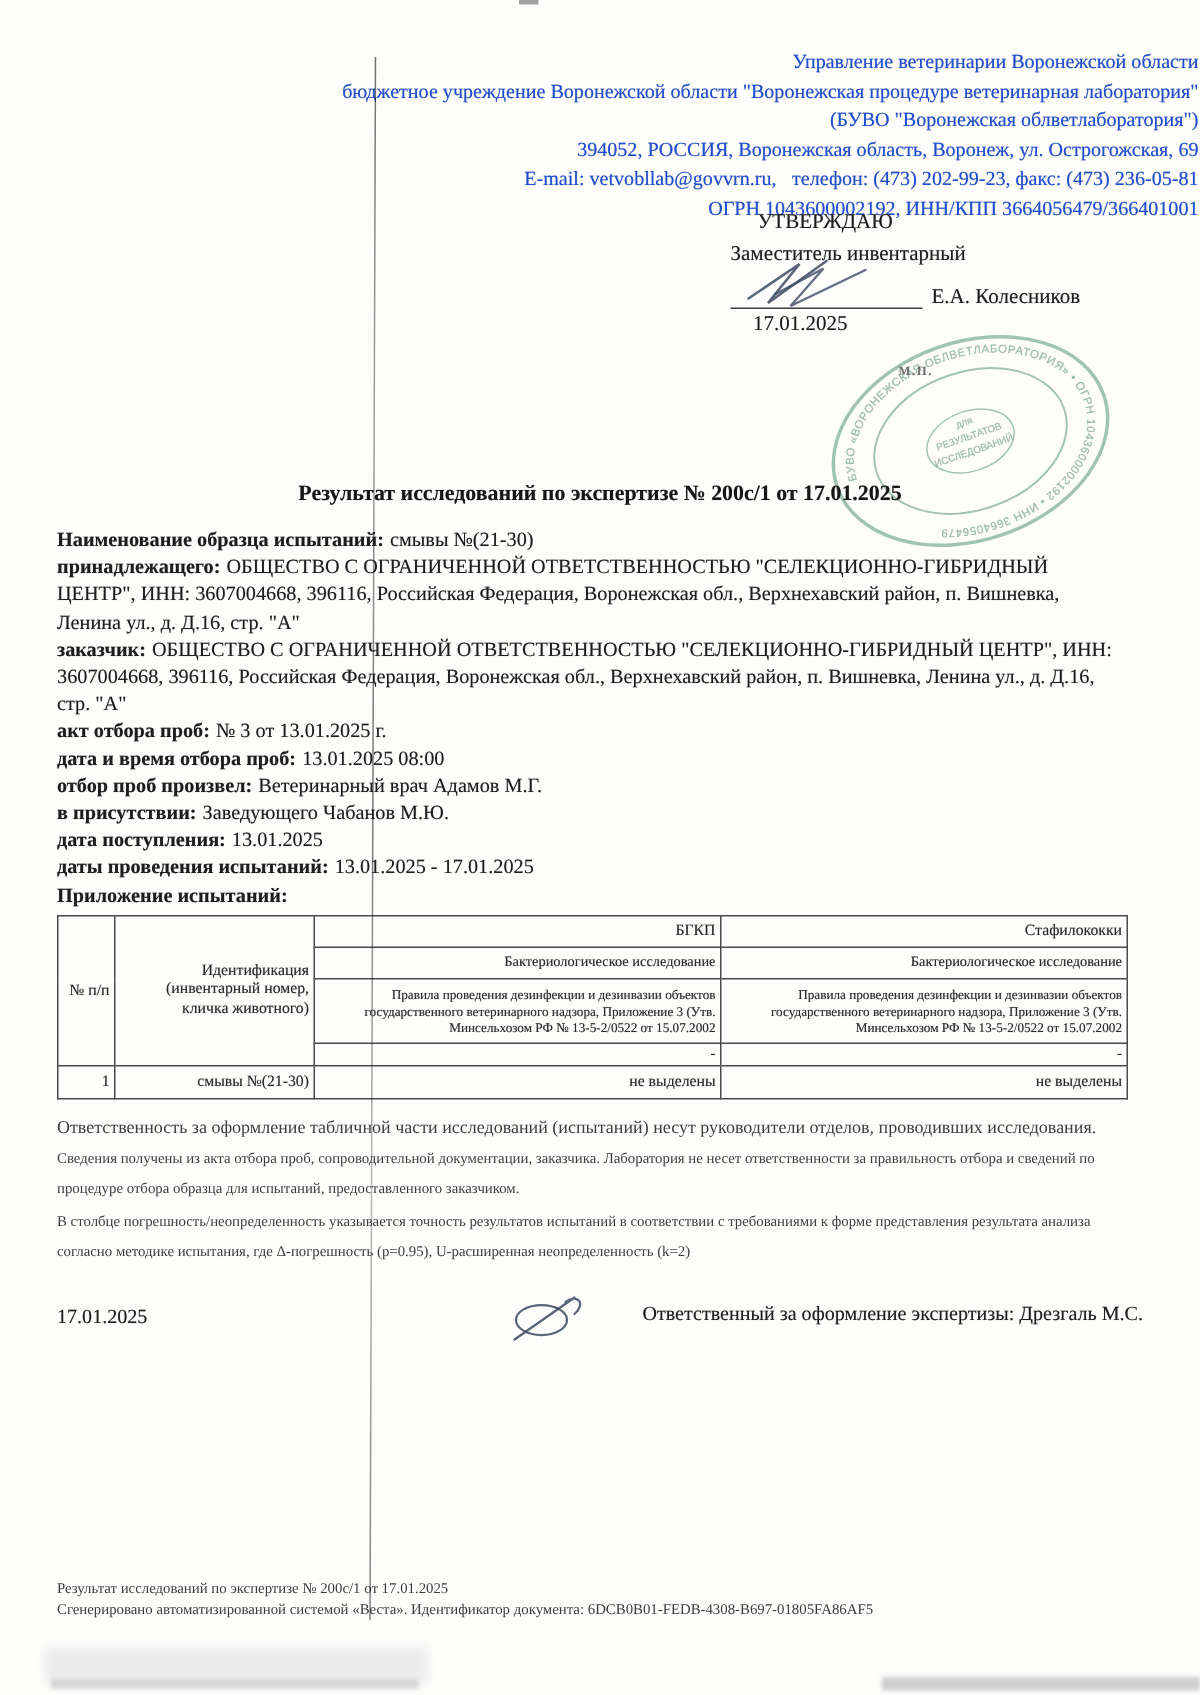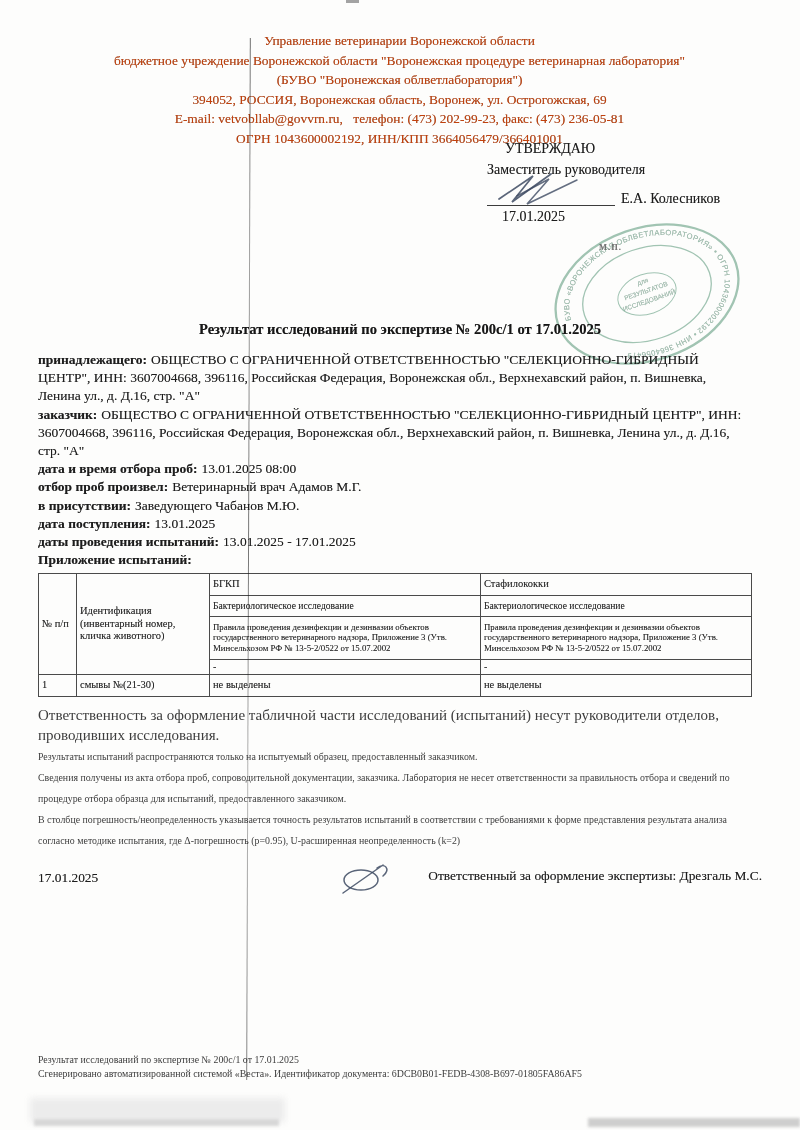--- a/index.html
+++ b/index.html
@@ -2,22 +2,22 @@
 <html><head>
 <meta charset="utf-8">
 <style>
   html,body{margin:0;padding:0}
   body{
     width:800px;height:1130px;background:#fdfdfc;position:relative;overflow:hidden;
     font-family:"Liberation Serif", serif;color:#1d1d1d;
   }
   .doc{position:absolute;inset:0;text-shadow:0 0 .6px rgba(25,25,25,.42)}
   
-  .org-header{position:absolute;top:31px;left:0;width:799px;text-align:center;
-    font-size:13.4px;line-height:19.6px;color:#c2410c}
+  .org-header{position:absolute;top:31px;left:0;width:799px;text-align:right;
+    font-size:13.4px;line-height:19.6px;color:#1d4ed8}
   .org-header .email{}
   .org-header .phone-fax{margin-left:7px}
   
   .approval{position:absolute;top:141px;left:487px;width:280px;height:95px;font-size:14px}
   .approve-word{position:absolute;top:0;left:18px;white-space:nowrap}
   .approve-pos{position:absolute;top:21px;left:0;white-space:nowrap}
   .approve-sig{position:absolute;top:27px;left:6px}
   .approve-rule{position:absolute;top:64px;left:0;width:128px;border-bottom:1.2px solid #3c3c3c}
   .approve-name{position:absolute;top:50px;left:134px;white-space:nowrap}
   .approve-date{position:absolute;top:68px;left:15px;white-space:nowrap}
@@ -30,33 +30,33 @@
   .doc-title{position:absolute;top:321px;left:0;width:800px;text-align:center;
     font-weight:bold;font-size:14.6px;color:#161616}
   
   .content{position:absolute;top:351px;left:38px;width:714px;font-size:13.5px;line-height:18.2px}
   .content p.field{margin:0}
   .content p.field b{margin-right:4px}
   .results-label{font-weight:bold;margin:0}
   
   table.results{width:100%;border-collapse:collapse;table-layout:fixed;margin-top:4px;
     border:1.6px solid #353535}
-  table.results td{border:1px solid #4a4a4a;text-align:left;vertical-align:middle;
+  table.results td{border:1px solid #4a4a4a;text-align:right;vertical-align:middle;
     padding:1px 3px;color:#2a2a2a;overflow:hidden}
   td.c-num{font-size:10px;line-height:12px}
   td.c-id{font-size:10px;line-height:12.5px}
   tr.r-group td{font-size:10.5px;height:17px}
   tr.r-method td{font-size:9.6px;height:15px}
   tr.r-norm td{font-size:8.8px;line-height:10.8px;height:40px}
   tr.r-dash td{font-size:10px;height:12px;line-height:10px}
   tr.r-data td{font-size:10.5px;height:19px}
   
   .notes{margin-top:8px;font-size:9.9px;line-height:20.5px;color:#3d3d3d;text-shadow:none}
   .notes p{margin:0 0 1px 0}
-  .notes p:first-child{font-size:15px}
+  .notes p:first-child{font-size:12px}
   
   .signoff{position:absolute;top:864px;left:38px;width:724px;height:40px;font-size:13.4px}
   .signoff .date{position:absolute;left:0;top:6px}
   .signoff .sig{position:absolute;left:295px;top:-4px}
   .signoff .label{position:absolute;right:0;top:4px;white-space:nowrap}
   
   .footer{position:absolute;top:1053px;left:38px;width:724px;font-size:9.9px;
     line-height:13.6px;color:#3c3c3c;text-shadow:none}
   
   .scan-line{position:absolute;left:248px;top:38px;width:1.4px;height:1042px;
@@ -84,21 +84,21 @@
     <div>
       <span>E-mail:</span>
       <span class="email">vetvobllab@govvrn.ru,</span>
       <span class="phone-fax">телефон: (473) 202-99-23, факс: (473) 236-05-81</span>
     </div>
     <div>ОГРН 1043600002192, ИНН/КПП 3664056479/366401001</div>
   </header>
 
   <section class="approval">
     <div class="approve-word">УТВЕРЖДАЮ</div>
-    <div class="approve-pos">Заместитель руководителя</div>
+    <div class="approve-pos">Заместитель инвентарный</div>
     <svg class="approve-sig" width="92" height="40" viewBox="0 0 92 40">
       <path d="M6,31 L40,8 L19,34 L58,6" fill="none" stroke="#3d4a61" stroke-width="1.7" stroke-linecap="round" opacity=".85"></path>
       <path d="M24,28 L56,11 L34,36 L84,12" fill="none" stroke="#3d4a61" stroke-width="1.5" stroke-linecap="round" opacity=".8"></path>
     </svg>
     <div class="approve-rule"></div>
     <div class="approve-name">Е.А. Колесников</div>
     <div class="approve-date">17.01.2025</div>
   </section>
 
   <div class="stamp">
@@ -117,22 +117,24 @@
         <text x="103" y="72" text-anchor="middle" font-size="6.6">РЕЗУЛЬТАТОВ</text>
         <text x="103" y="82" text-anchor="middle" font-size="6.6">ИССЛЕДОВАНИЙ</text>
       </g>
     </svg>
     <span class="mp">М.П.</span>
   </div>
 
   <div class="doc-title">Результат исследований по экспертизе № 200с/1 от 17.01.2025</div>
 
   <main class="content">
+    <p class="field"><b>Наименование образца испытаний:</b><span>смывы №(21-30)</span></p>
     <p class="field"><b>принадлежащего:</b><span>ОБЩЕСТВО С ОГРАНИЧЕННОЙ ОТВЕТСТВЕННОСТЬЮ "СЕЛЕКЦИОННО-ГИБРИДНЫЙ ЦЕНТР", ИНН: 3607004668, 396116, Российская Федерация, Воронежская обл., Верхнехавский район, п. Вишневка, Ленина ул., д. Д.16, стр. "А"</span></p>
     <p class="field"><b>заказчик:</b><span>ОБЩЕСТВО С ОГРАНИЧЕННОЙ ОТВЕТСТВЕННОСТЬЮ "СЕЛЕКЦИОННО-ГИБРИДНЫЙ ЦЕНТР", ИНН: 3607004668, 396116, Российская Федерация, Воронежская обл., Верхнехавский район, п. Вишневка, Ленина ул., д. Д.16, стр. "А"</span></p>
+    <p class="field"><b>акт отбора проб:</b><span>№ 3 от 13.01.2025 г.</span></p>
     <p class="field"><b>дата и время отбора проб:</b><span>13.01.2025 08:00</span></p>
     <p class="field"><b>отбор проб произвел:</b><span>Ветеринарный врач Адамов М.Г.</span></p>
     <p class="field"><b>в присутствии:</b><span>Заведующего Чабанов М.Ю.</span></p>
     <p class="field"><b>дата поступления:</b><span>13.01.2025</span></p>
     <p class="field"><b>даты проведения испытаний:</b><span>13.01.2025 - 17.01.2025</span></p>
     <p class="results-label">Приложение испытаний:</p>
 
     <table class="results">
       <colgroup>
         <col style="width:38px">
@@ -163,21 +165,20 @@
         <td>1</td>
         <td>смывы №(21-30)</td>
         <td>не выделены</td>
         <td>не выделены</td>
       </tr>
       </tbody>
     </table>
 
     <div class="notes">
       <p>Ответственность за оформление табличной части исследований (испытаний) несут руководители отделов, проводивших исследования.</p>
-      <p>Результаты испытаний распространяются только на испытуемый образец, предоставленный заказчиком.</p>
       <p>Сведения получены из акта отбора проб, сопроводительной документации, заказчика. Лаборатория не несет ответственности за правильность отбора и сведений по процедуре отбора образца для испытаний, предоставленного заказчиком.</p>
       <p>В столбце погрешность/неопределенность указывается точность результатов испытаний в соответствии с требованиями к форме представления результата анализа согласно методике испытания, где Δ-погрешность (p=0.95), U-расширенная неопределенность (k=2)</p>
     </div>
   </main>
 
   <section class="signoff">
     <span class="date">17.01.2025</span>
     <svg class="sig" width="72" height="38" viewBox="0 0 72 38">
       <ellipse cx="28" cy="20" rx="17" ry="10" fill="none" stroke="#3d4a61" stroke-width="1.5" opacity=".85"></ellipse>
       <path d="M10,33 L50,5 M44,8 C52,2 58,9 50,16" fill="none" stroke="#3d4a61" stroke-width="1.5" stroke-linecap="round" opacity=".85"></path>

